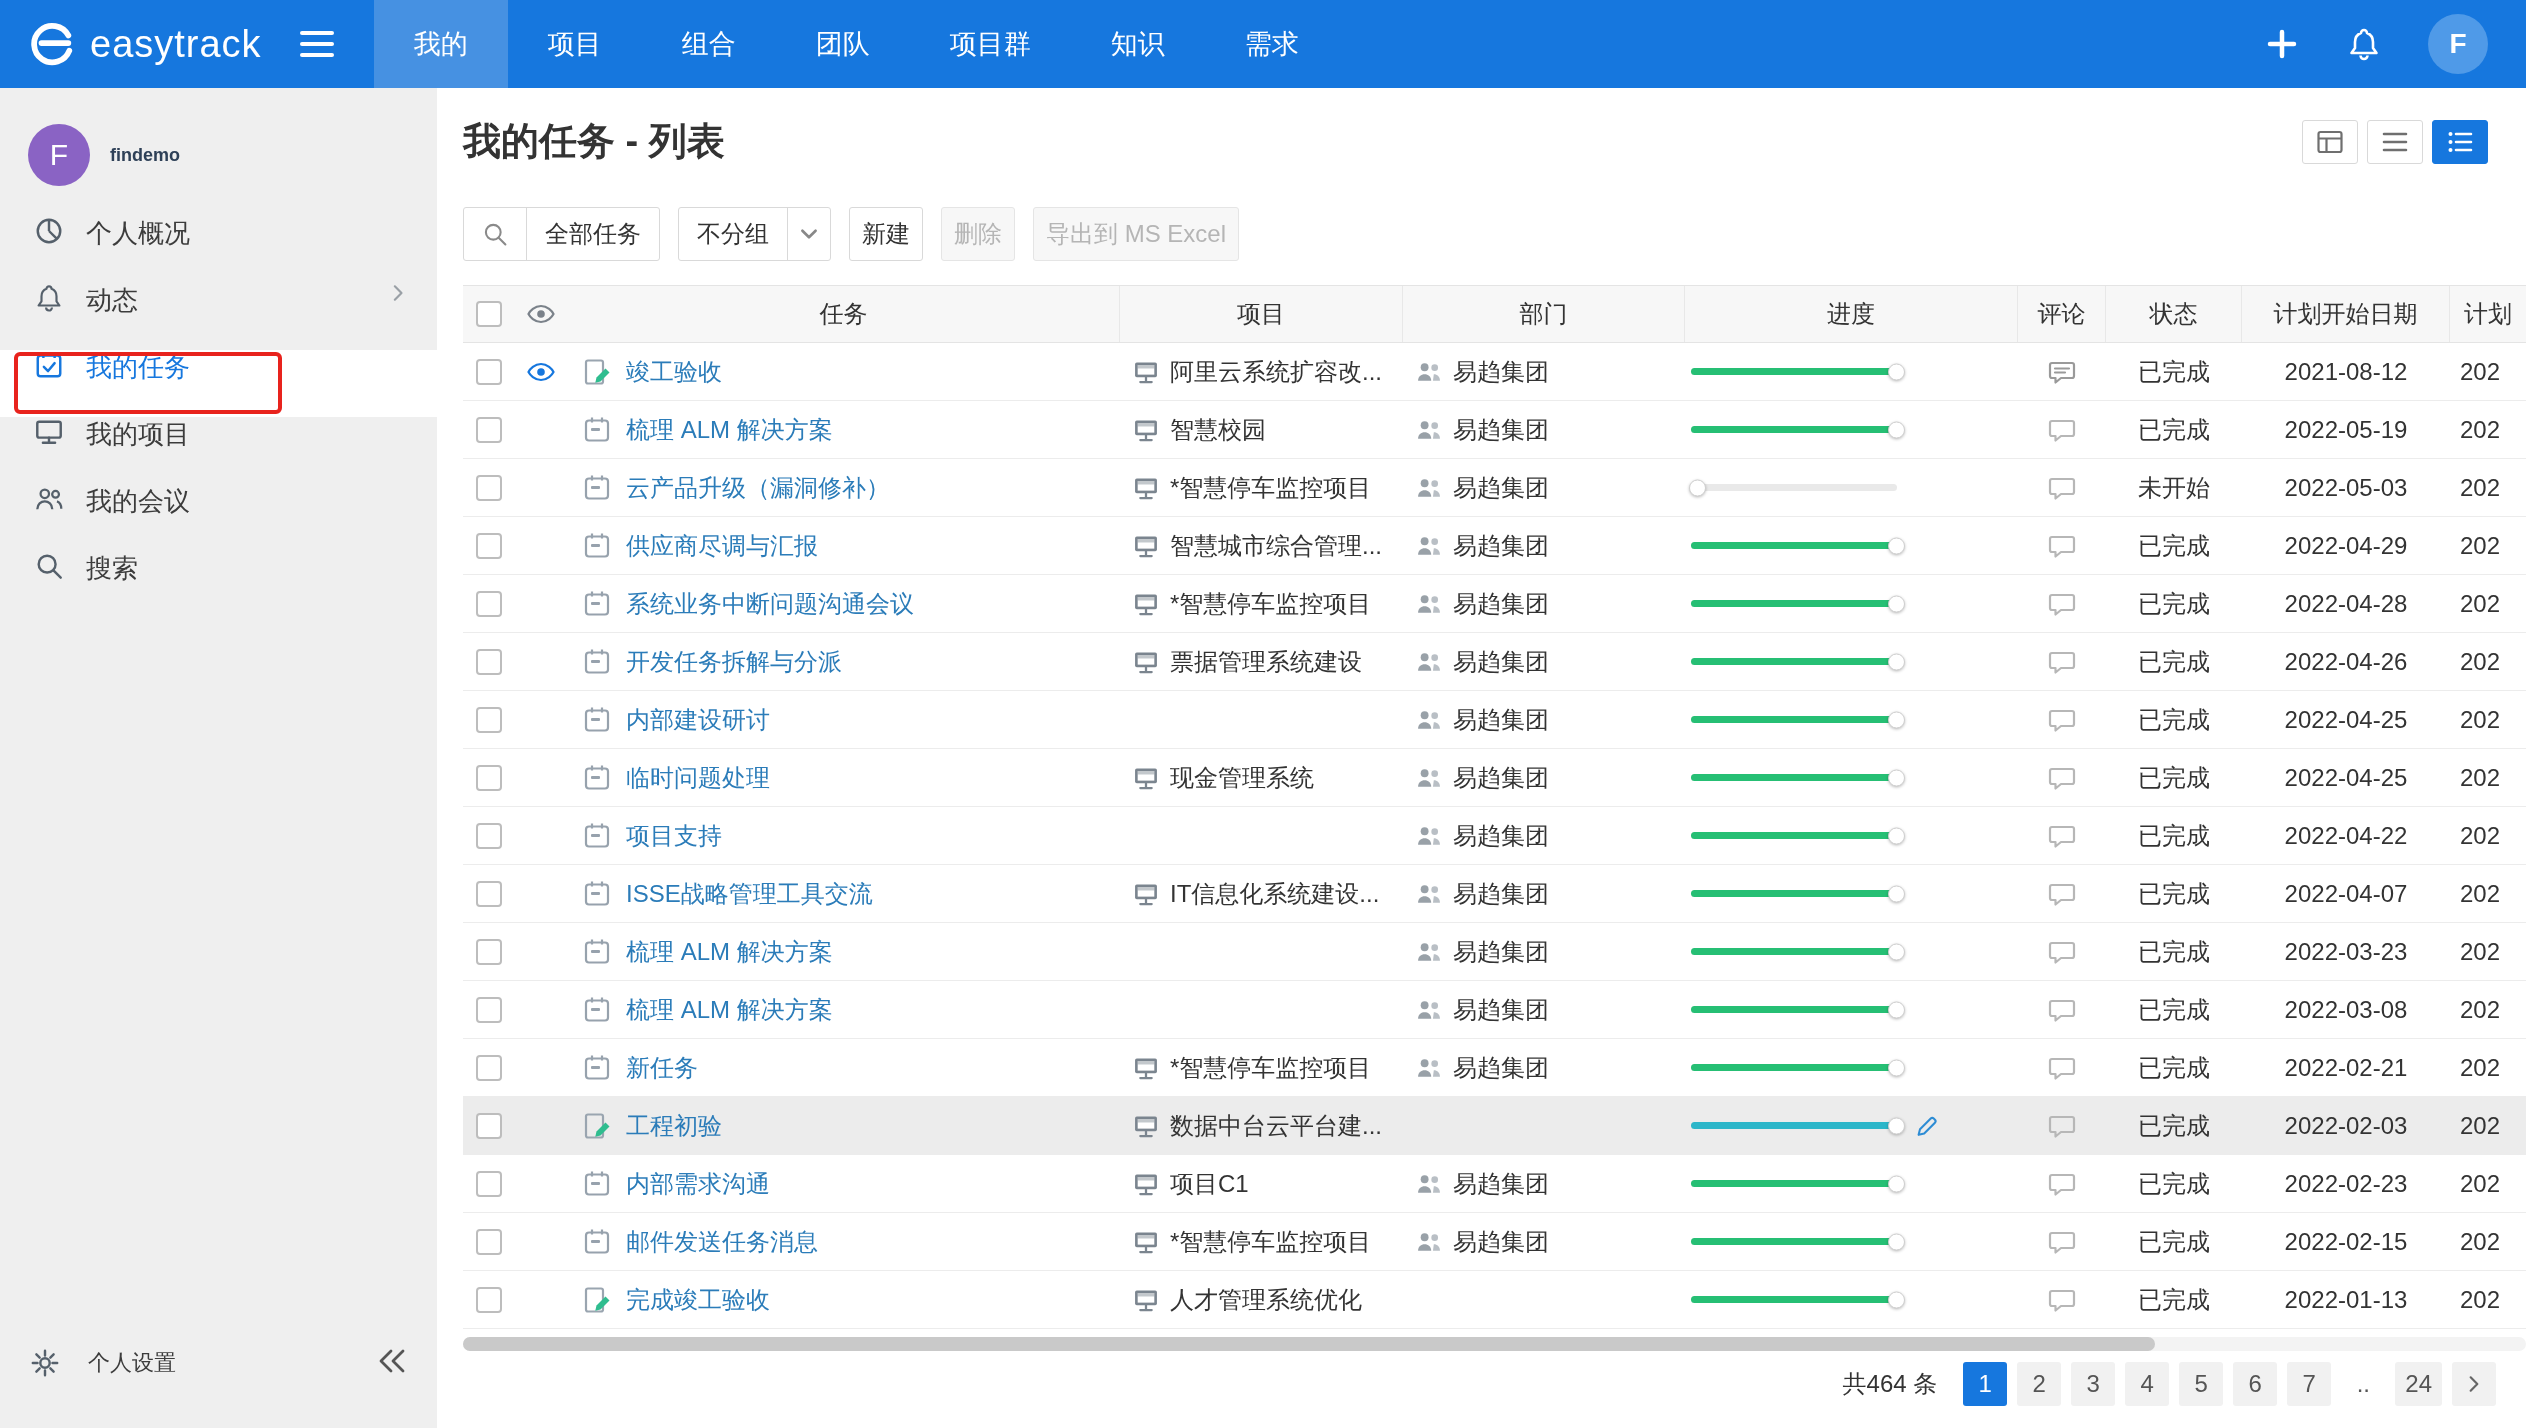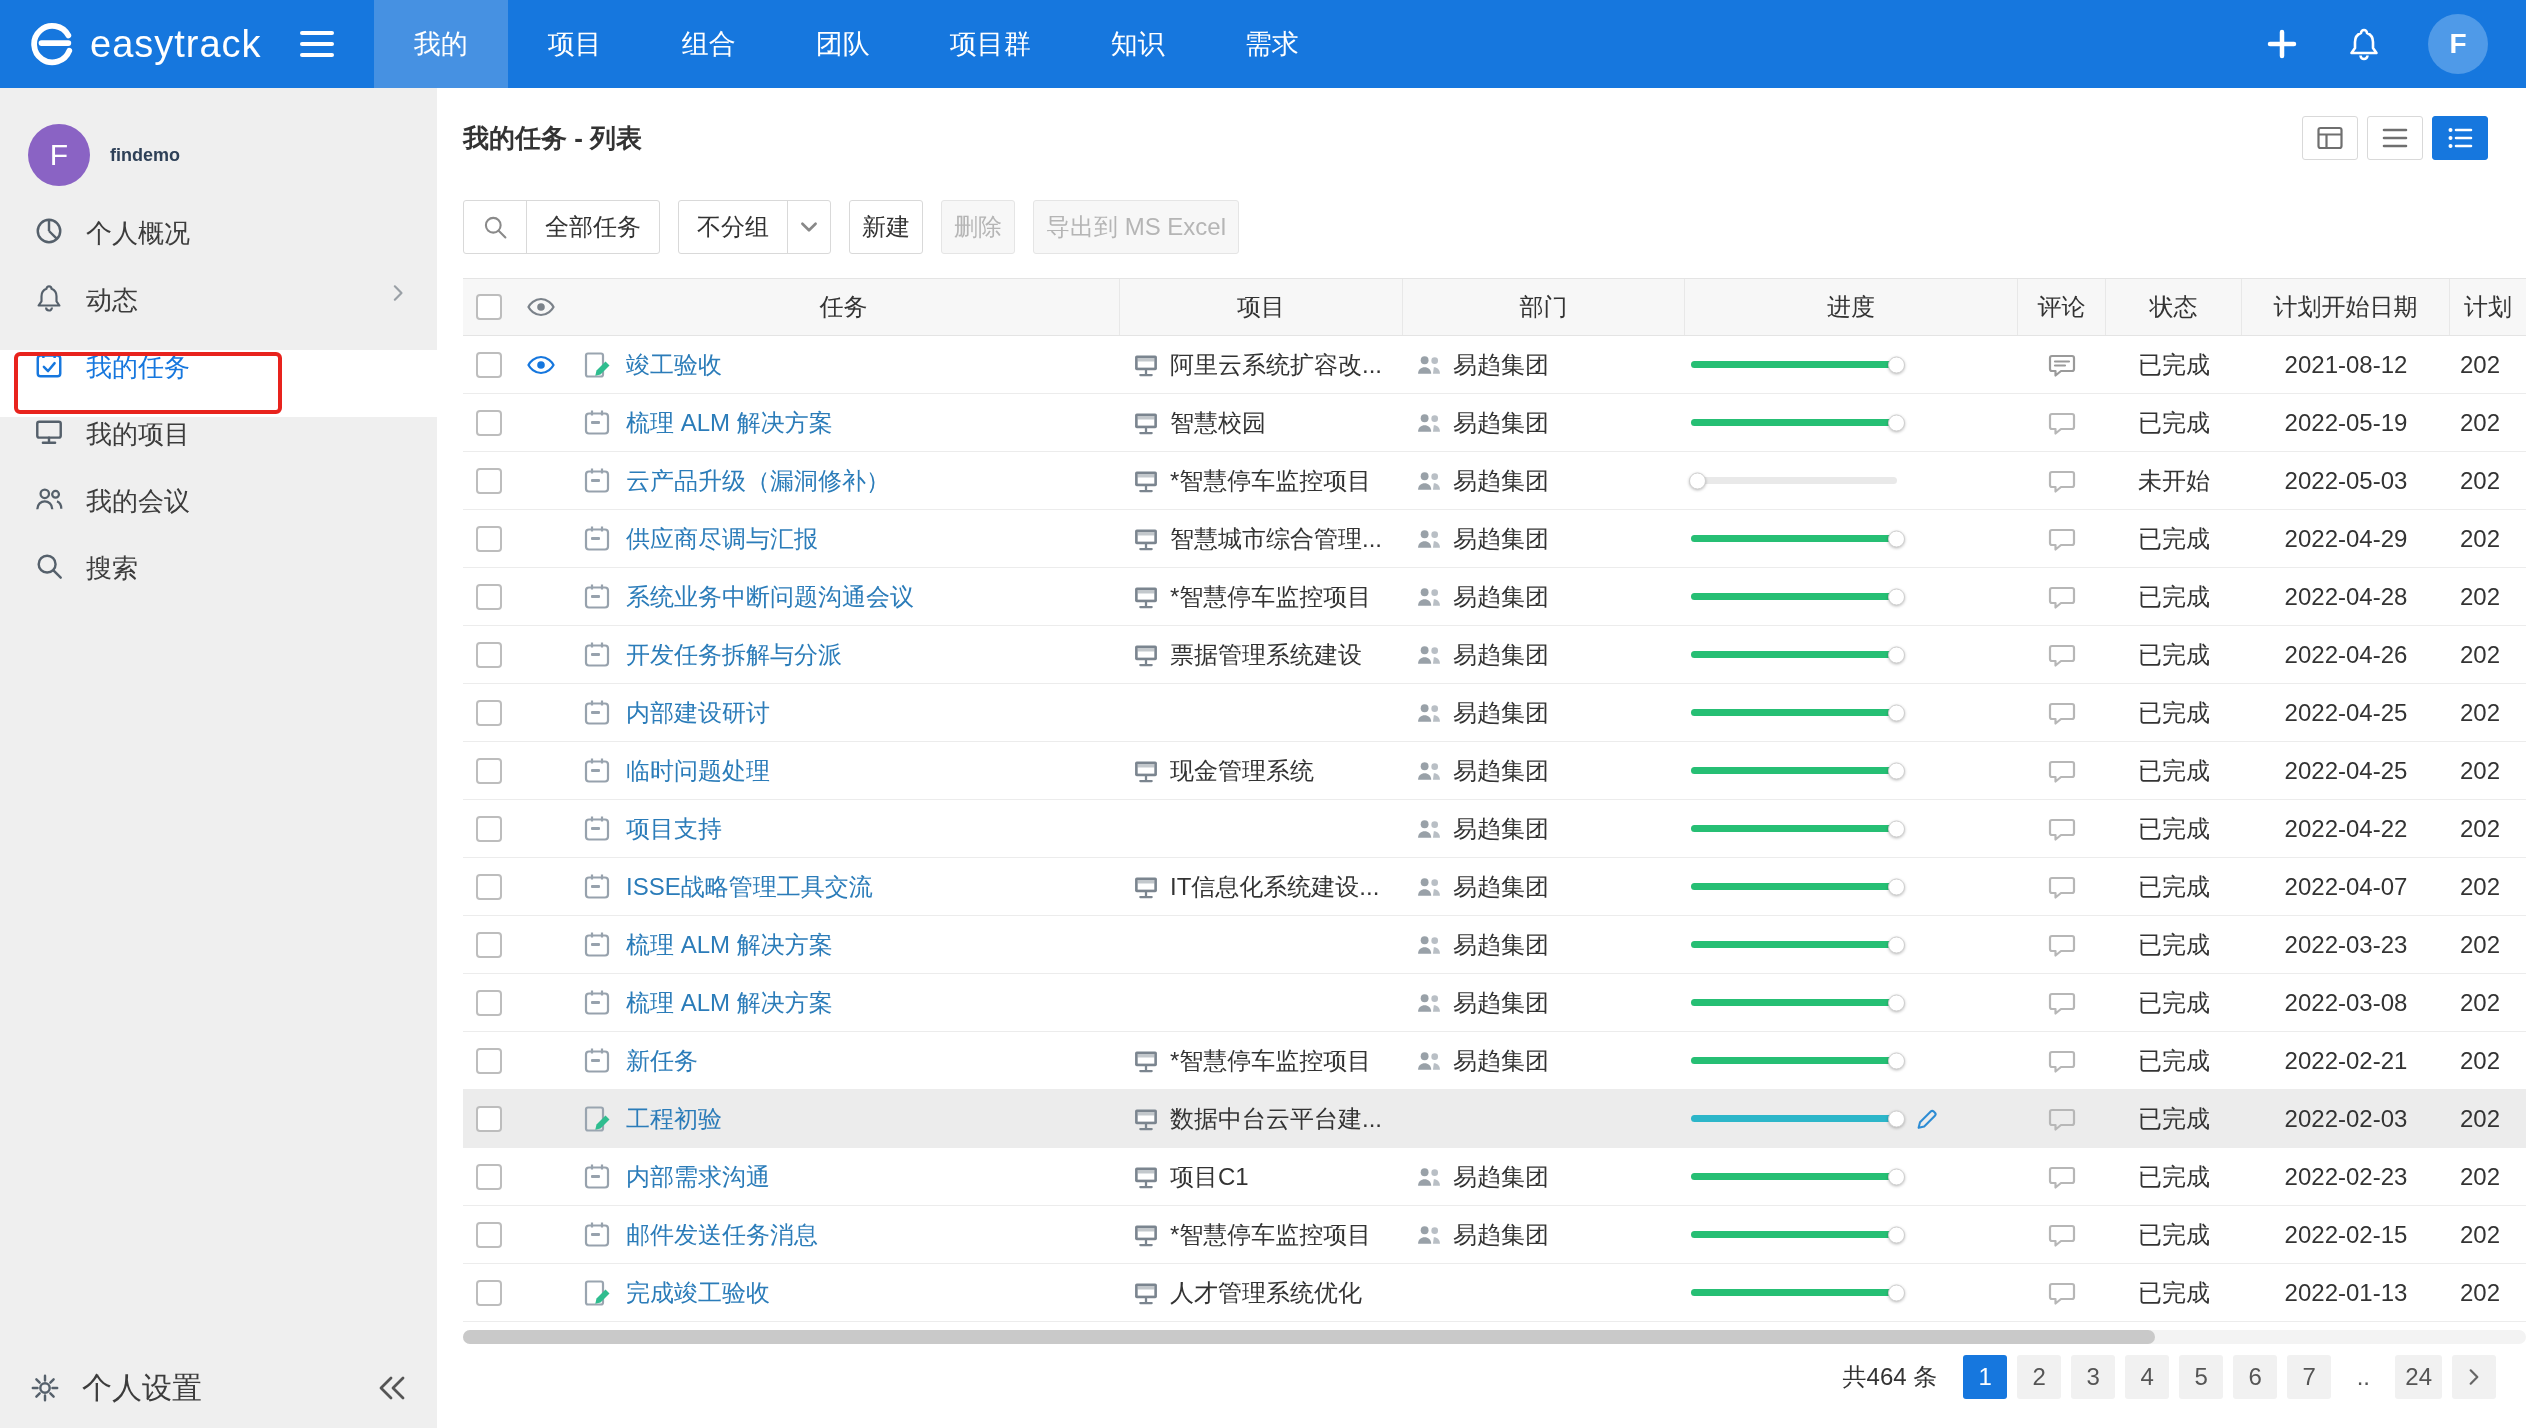--- a/index.html
+++ b/index.html
@@ -29,28 +29,28 @@
   .side-user{display:flex;align-items:center;gap:20px;padding:36px 0 30px 28px}
   .side-avatar{width:62px;height:62px;border-radius:50%;background:#8a63c4;color:#fff;font-size:30px;
     display:flex;align-items:center;justify-content:center}
   .side-name{font-size:18px;font-weight:700;color:#2e4057}
   .side-item{position:relative;display:flex;gap:22px;height:67px;padding-left:34px;
     font-size:26px;color:#3c3c3c;cursor:pointer}
   .side-item.active{background:#fff;color:#1677de}
   .s-chevron{margin-left:auto;margin-right:28px}
   .annotation{position:absolute;left:14px;top:2px;width:268px;height:62px;border:4px solid #e8231d;
     border-radius:6px;pointer-events:none}
-  .side-footer{margin-top:auto;display:flex;align-items:center;gap:22px;height:80px;padding:0 30px;
-    font-size:30px;color:#3c3c3c}
+  .side-footer{margin-top:auto;display:flex;gap:28px;height:80px;padding:0 30px;
+    font-size:22px;color:#3c3c3c}
   .collapse{margin-left:auto;cursor:pointer}
 
   
   .main{flex:1;min-width:0;overflow:hidden;padding-left:26px;position:relative}
   .main-head{display:flex;align-items:center;justify-content:space-between;margin-top:28px;padding-right:38px}
-  .page-title{font-size:26px;font-weight:600;color:#333}
+  .page-title{font-size:38px;font-weight:600;color:#333}
   .view-toggles{display:flex;gap:9px}
   .vt{width:56px;height:44px;border:1px solid #d9d9d9;background:#fff;display:flex;align-items:center;
     justify-content:center;border-radius:3px;cursor:pointer}
   .vt.active{background:#1677de;border-color:#1677de}
 
   .toolbar{display:flex;align-items:center;gap:18px;margin-top:40px;font-size:24px}
   .filter-group{display:flex;align-items:center;height:54px;border:1px solid #d9d9d9;background:#fff;border-radius:3px}
   .fg-seg{display:flex;align-items:center;gap:12px;padding:0 18px;height:100%;cursor:pointer;white-space:nowrap}
   .fg-sep{width:1px;height:100%;background:#d9d9d9}
   .fg-chevron{display:flex;align-items:center;padding:0 10px;height:100%;cursor:pointer}

